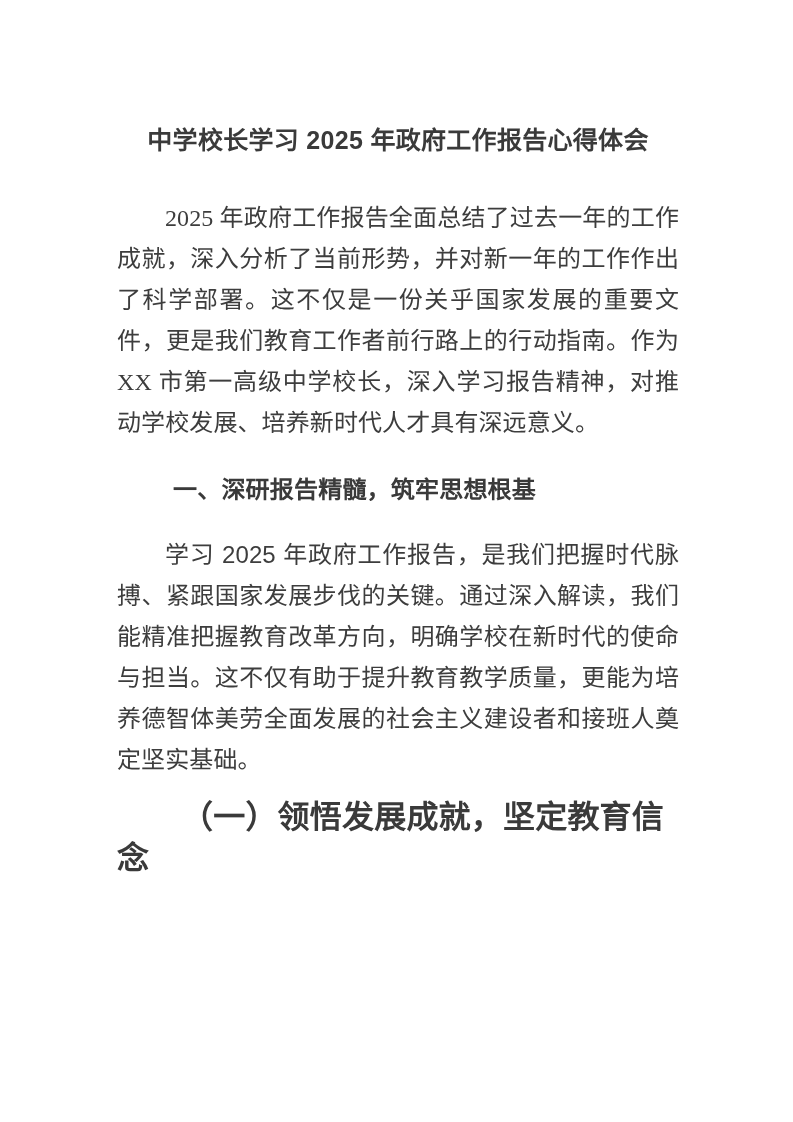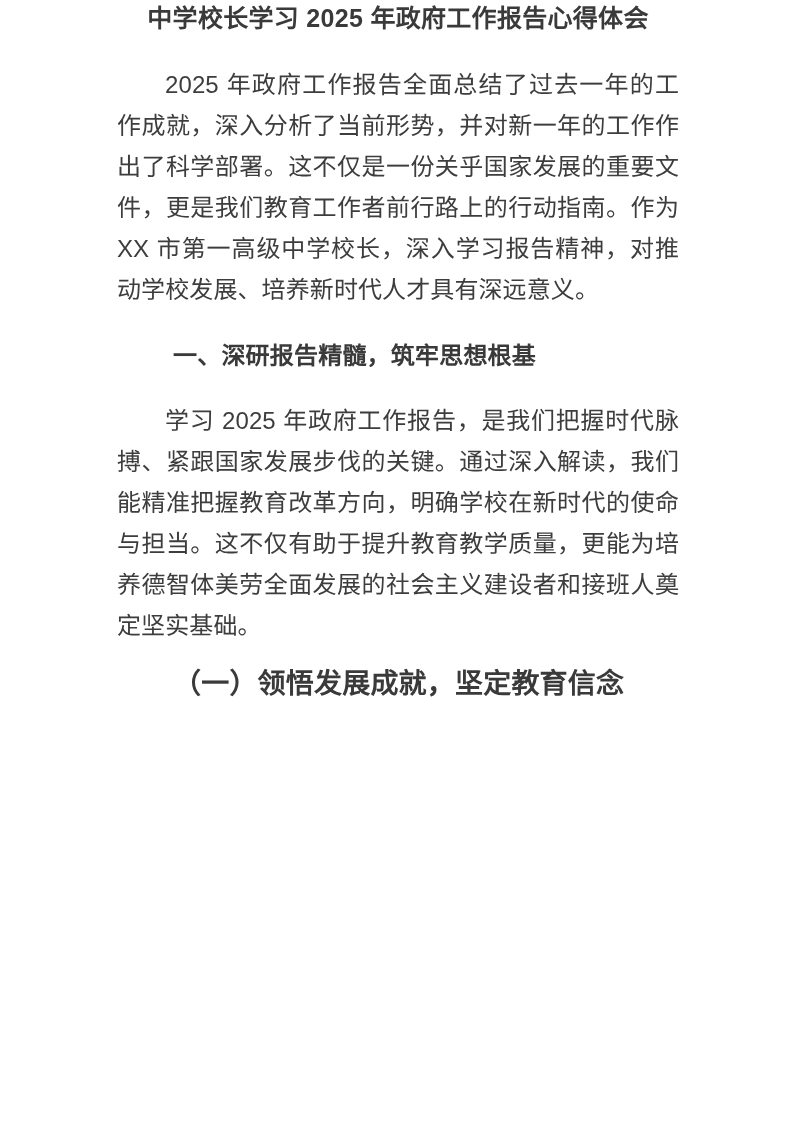--- a/index.html
+++ b/index.html
@@ -31,53 +31,55 @@
     width: 562px;
   }
 
   .doc-title {
     font-size: 25px;
     font-weight: bold;
     color: #3a3a3a;
     text-align: center;
     line-height: 1.45;
     margin: 0;
+    padding-top: 122px;
     letter-spacing: 0.3px;
     white-space: nowrap;
   }
 
   .para {
     font-size: 24px;
     color: #3d3d3d;
     line-height: 41px;
     text-align: justify;
     text-justify: inter-ideograph;
     text-indent: 2em;
     margin: 0;
     letter-spacing: 0.1px;
     word-break: break-all;
   }
 
   .para-first {
-    margin-top: 28px;
+    margin-top: 40px;
+    font-family: Liberation Serif, serif;
   }
 
   .heading-1 {
     font-size: 24px;
     font-weight: bold;
     color: #3a3a3a;
     line-height: 41px;
     text-indent: 2em;
     margin: 8px;
     padding-top: 17px;
     letter-spacing: 0.2px;
   }
 
   .heading-2 {
-    font-size: 28px;
+    font-size: 32px;
     font-weight: bold;
     color: #3a3a3a;
     line-height: 41px;
     text-indent: 2em;
     margin: 0;
     padding-top: 17px;
     letter-spacing: 0.2px;
   }
 
   .after-heading {

